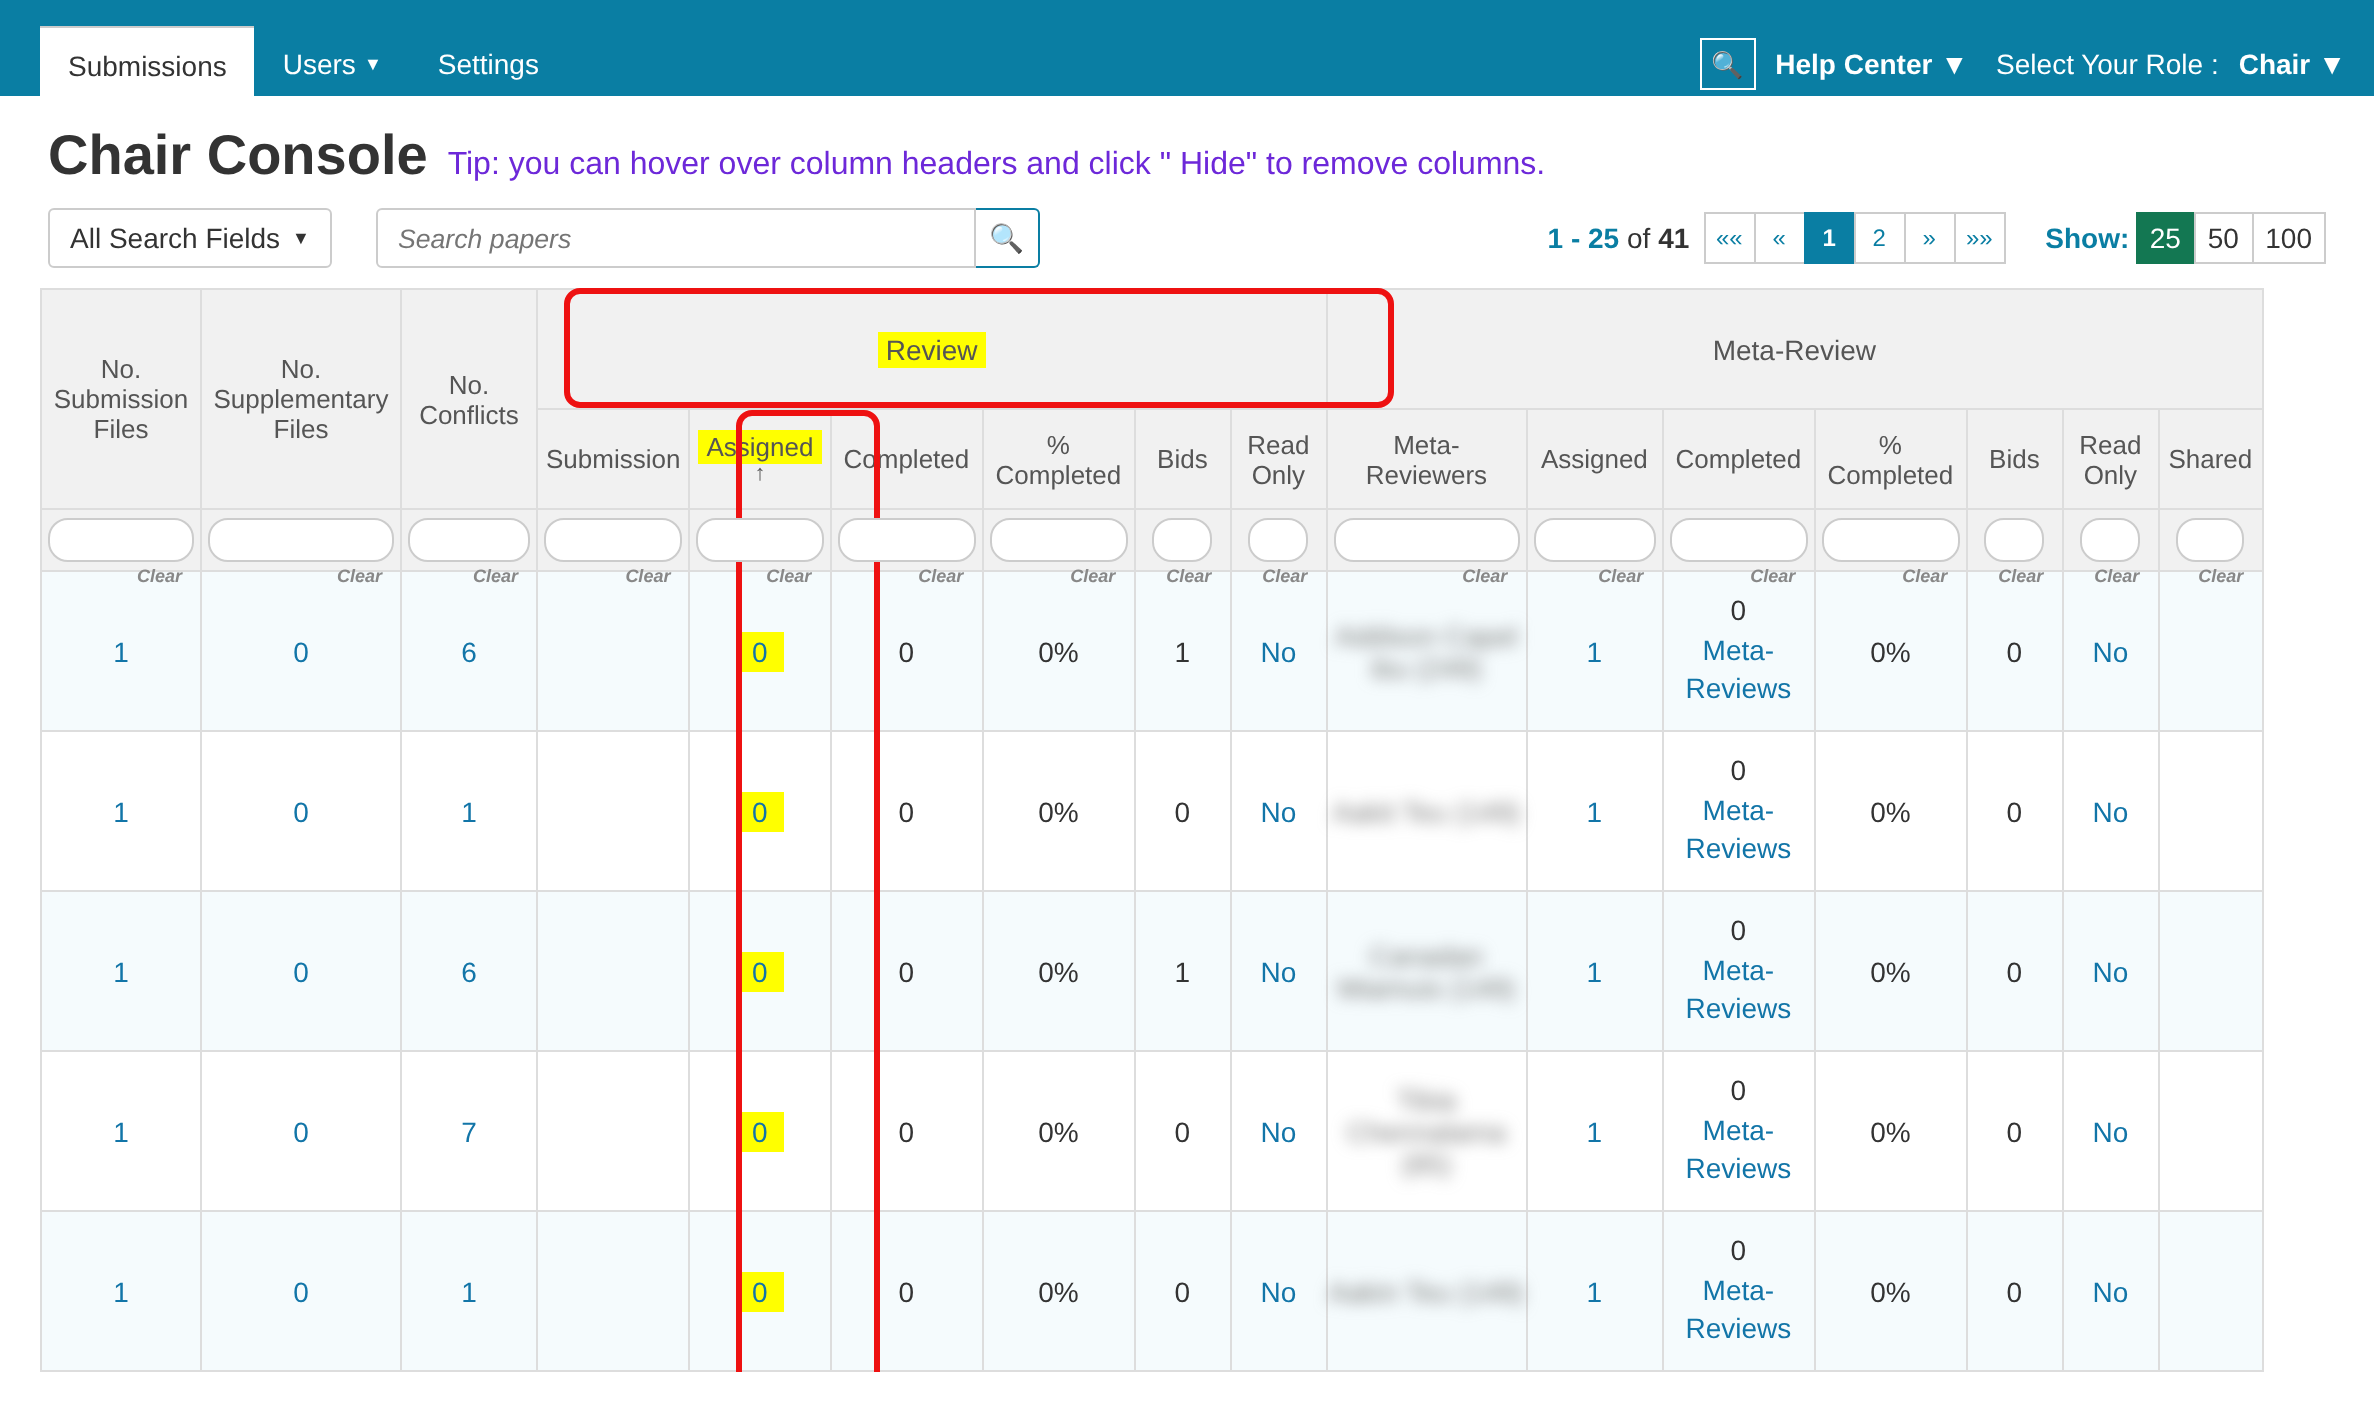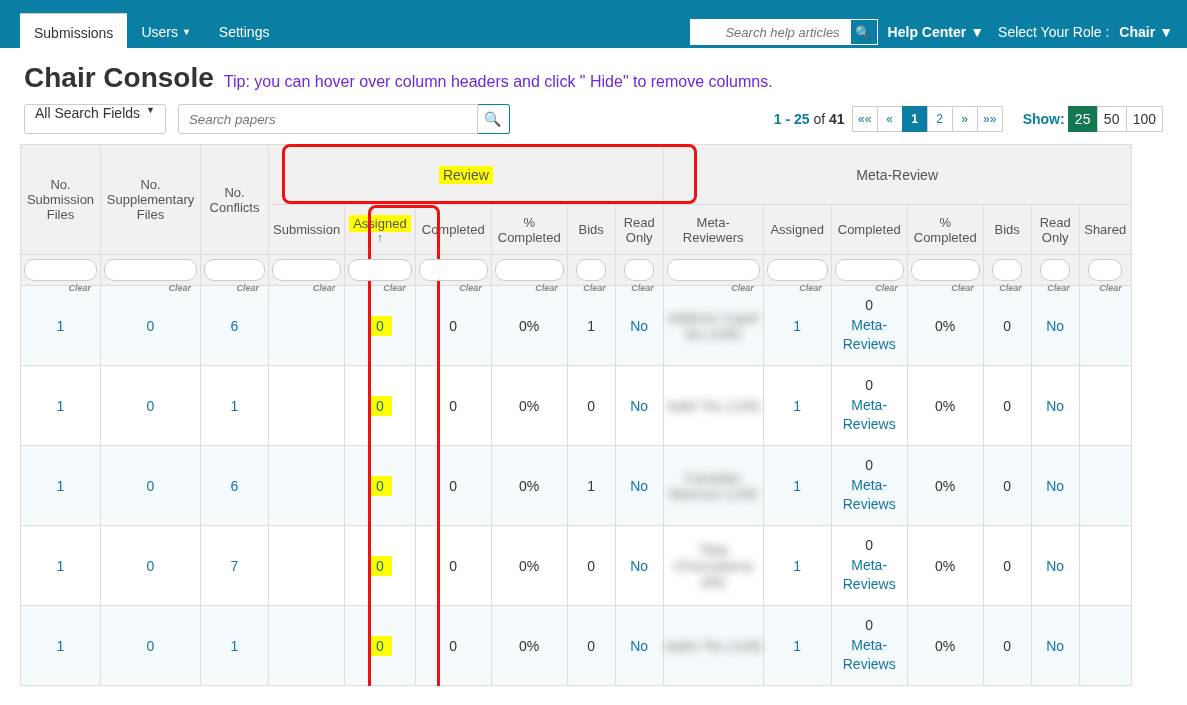--- a/index.html
+++ b/index.html
@@ -11,21 +11,21 @@
   .topbar-spacer { flex: 1; }
   .search-help { display: flex; align-items: center; margin-right: 10px; }
   .search-help input { height: 26px; width: 160px; border: none; padding: 0 10px; font-style: italic; color: #777; outline: none; text-align: right; font-size: 13px; }
   .search-help .btn { width: 28px; height: 26px; background: #0a7ea3; border: 1px solid #fff; color: #fff; display: flex; align-items: center; justify-content: center; font-size: 13px; cursor: pointer; }
   .top-link { color: #fff; font-weight: bold; margin-right: 14px; display: flex; align-items: center; cursor: pointer; }
   .top-text { color: #fff; margin-right: 10px; }
   .title-row { padding: 14px 24px 10px; display: flex; align-items: baseline; flex-wrap: wrap; }
   .title-row h1 { font-size: 28px; font-weight: bold; margin-right: 10px; }
   .title-row .tip { color: #6d28d9; font-size: 16px; }
   .controls-row { padding: 0 24px 10px; display: flex; align-items: center; }
-  .field-select { border: 1px solid #ccc; height: 30px; padding: 0 10px; display: flex; align-items: flex-start; border-radius: 3px; cursor: pointer; margin-right: 12px; }
+  .field-select { border: 1px solid #ccc; height: 30px; padding: 0 10px; display: flex; align-items: center; border-radius: 3px; cursor: pointer; margin-right: 22px; }
   .paper-search { display: flex; }
   .paper-search input { height: 30px; width: 300px; border: 1px solid #ccc; padding: 0 10px; font-style: italic; color: #777; outline: none; border-radius: 3px 0 0 3px; }
   .paper-search .sbtn { width: 32px; height: 30px; border: 1px solid #0a7ea3; border-left: none; background: #fff; color: #0a7ea3; display: flex; align-items: center; justify-content: center; cursor: pointer; border-radius: 0 3px 3px 0; }
   .controls-spacer { flex: 1; }
   .range { color: #0a7ea3; font-weight: bold; margin-right: 8px; }
   .range .of { color: #333; font-weight: normal; }
   .range .total { color: #333; }
   .pager { display: flex; }
   .pbtn { min-width: 26px; height: 26px; border: 1px solid #ccc; background: #fff; color: #0a7ea3; display: flex; align-items: center; justify-content: center; font-size: 12px; margin-left: -1px; cursor: pointer; padding: 0 4px; }
   .pbtn.active { background: #0a7ea3; color: #fff; border-color: #0a7ea3; font-weight: bold; }
@@ -64,21 +64,20 @@
     </div>
   <div class="tab">
       <span>Users</span>
       <span class="caret">▼</span>
     </div>
   <div class="tab">
       <span>Settings</span>
     </div>
   <div class="topbar-spacer"></div>
   <div class="search-help">
-    <input placeholder="Search help articles" style="">
     <div class="btn">
         <span>🔍</span>
       </div>
   </div>
   <div class="top-link">
       <span>Help Center</span>
       <span class="caret" style="margin-left:4px">▼</span>
     </div>
   <div class="top-text">Select Your Role :</div>
   <div class="top-link">

